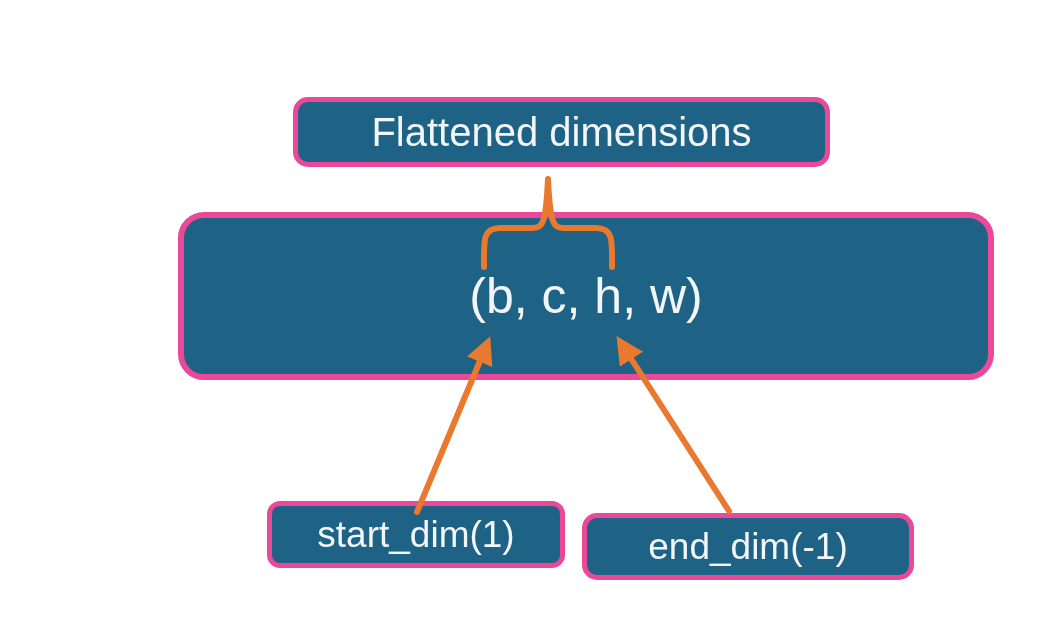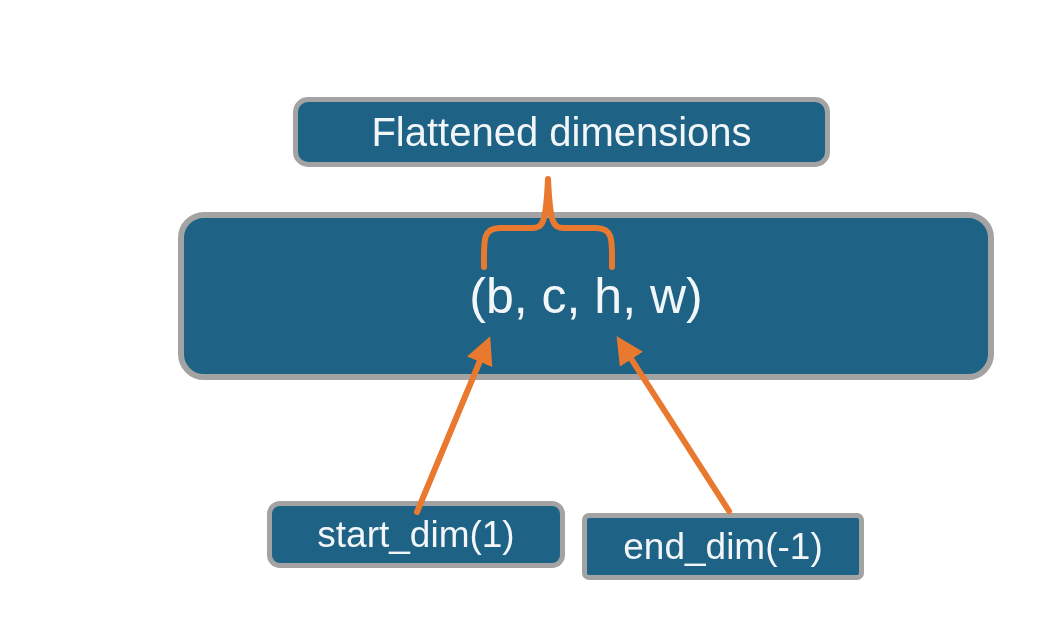--- a/index.html
+++ b/index.html
@@ -12,21 +12,21 @@
     position: relative;
     width: 1038px;
     height: 632px;
     background: #ffffff;
     overflow: hidden;
   }
   .node {
     position: absolute;
     box-sizing: border-box;
     background: #1e6285;
-    border: 5px solid #a3a3a3;
+    border: 5px solid #ec4899;
     border-radius: 14px;
     color: #f2f6f8;
     display: flex;
     align-items: center;
     justify-content: center;
     white-space: nowrap;
     line-height: 1;
   }
   #node-flattened {
     left: 293px; top: 97px;
@@ -42,23 +42,23 @@
     border-radius: 26px;
   }
   #node-start-dim {
     left: 267px; top: 501px;
     width: 298px; height: 67px;
     font-size: 37px;
     border-radius: 13px;
   }
   #node-end-dim {
     left: 582px; top: 513px;
-    width: 282px; height: 67px;
+    width: 332px; height: 67px;
     font-size: 37px;
-    border-radius: 7px;
+    border-radius: 15px;
   }
   #connector-layer {
     position: absolute;
     left: 0; top: 0;
     width: 1038px; height: 632px;
     pointer-events: none;
   }
 </style>
 </head>
 <body>

